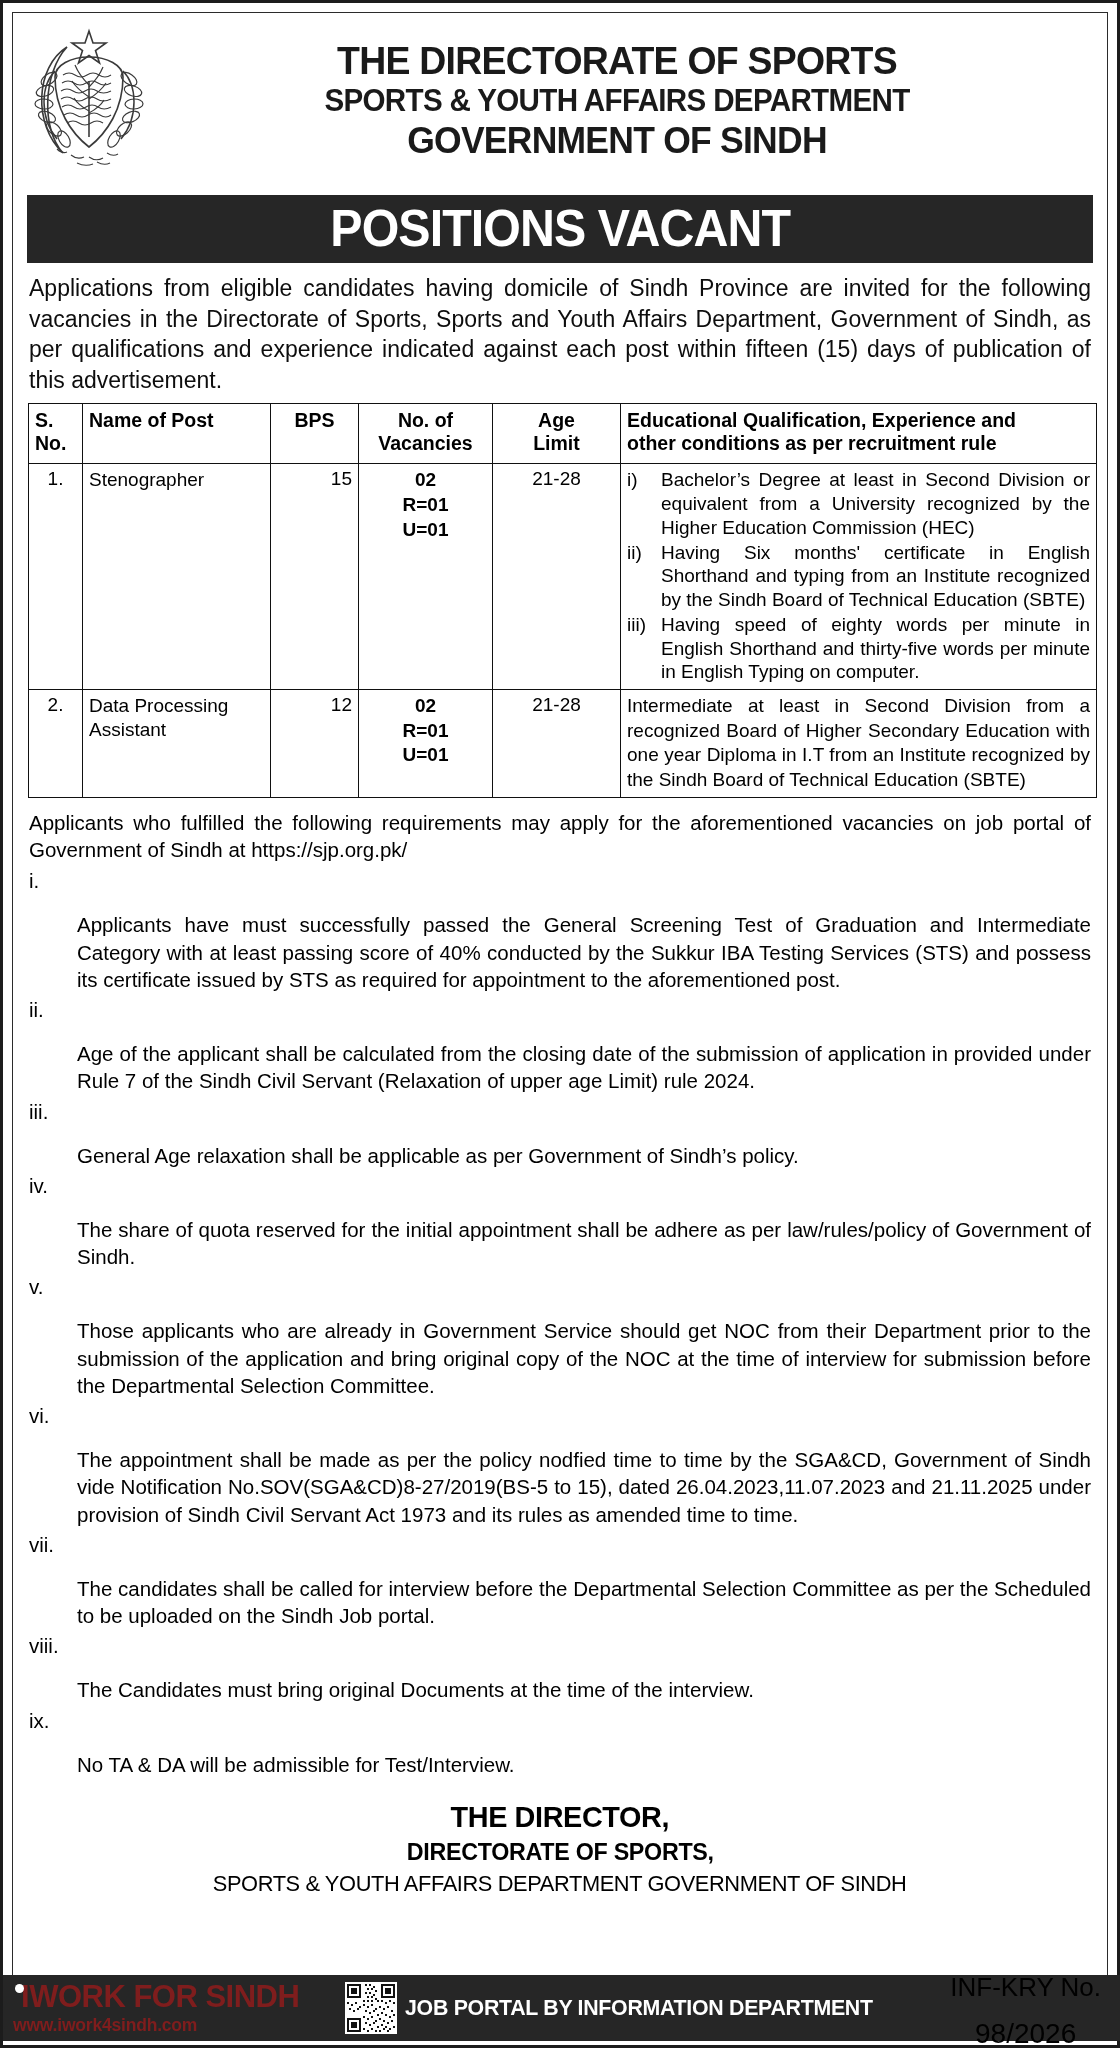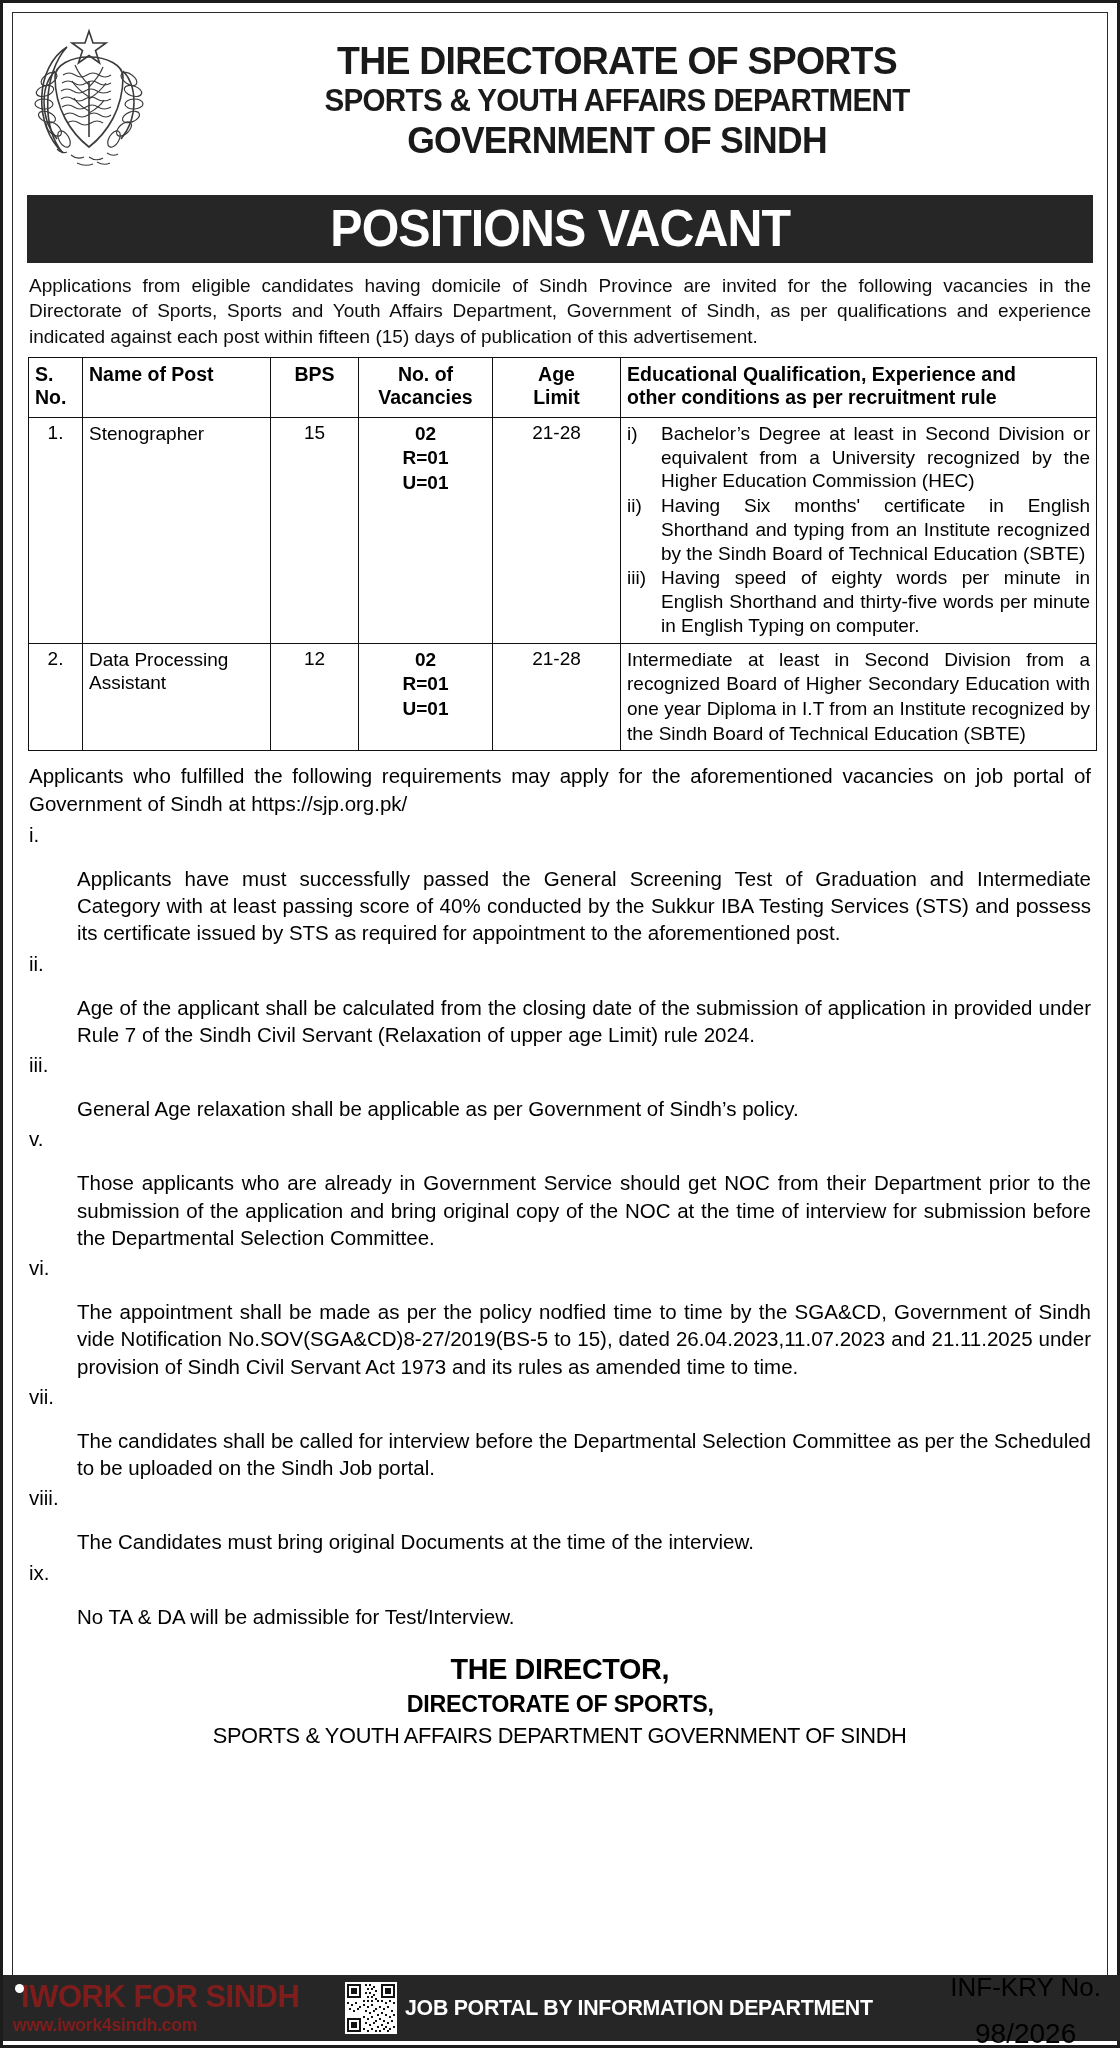--- a/index.html
+++ b/index.html
@@ -90,21 +90,21 @@
     font-size:52px;
     letter-spacing:-1px;
     transform:scaleX(0.93);
     display:inline-block;
     transform-origin:center;
     line-height:1;
   }
 
   
   .intro{
-    font-size:19px;
+    font-size:23px;
     line-height:1.33;
     text-align:justify;
     margin:10px 2px 8px 2px;
     color:#0d0d0d;
   }
 
   
   table.vac{
     width:1068px;
     border-collapse:collapse;
@@ -129,21 +129,21 @@
   .c-post{width:188px;text-align:left;}
   .c-bps{width:88px;text-align:center;}
   .c-vac{width:134px;text-align:center;}
   .c-age{width:128px;text-align:center;}
   .c-qual{width:476px;text-align:left;}
   thead .c-sno,thead .c-post{text-align:left;}
   thead .c-qual{text-align:left;}
 
   td.sno{text-align:center;padding-top:7px;}
   td.post{text-align:left;padding-top:7px;line-height:1.25;}
-  td.bps{text-align:center;padding-top:7px;margin-top:24px;}
+  td.bps{text-align:right;padding-top:7px;margin-top:24px;}
   td.vacs{text-align:center;font-weight:bold;line-height:1.3;padding-top:7px;}
   td.vacs .v0{font-weight:bold;}
   td.age{text-align:center;padding-top:7px;}
   td.qual{padding-top:6px;padding-left:8px;padding-right:8px;}
 
   ol.rom{
     margin:0;padding:0;list-style:none;
   }
   ol.rom li{
     display:flex;
@@ -424,20 +424,24 @@
         <span class="rn">i.</span>
         <span class="ct">Applicants have must successfully passed the General Screening Test of Graduation and Intermediate Category with at least passing score of 40% conducted by the Sukkur IBA Testing Services (STS) and possess its certificate issued by STS as required for appointment to the aforementioned post.</span>
       </li>
       <li>
         <span class="rn">ii.</span>
         <span class="ct">Age of the applicant shall be calculated from the closing date of the submission of application in provided under Rule 7 of the Sindh Civil Servant (Relaxation of upper age Limit) rule 2024.</span>
       </li>
       <li class="short">
         <span class="rn">iii.</span>
         <span class="ct">General Age relaxation shall be applicable as per Government of Sindh’s policy.</span>
+      </li>
+      <li>
+        <span class="rn">iv.</span>
+        <span class="ct">The share of quota reserved for the initial appointment shall be adhere as per law/rules/policy of Government of Sindh.</span>
       </li>
       <li>
         <span class="rn">v.</span>
         <span class="ct">Those applicants who are already in Government Service should get NOC from their Department prior to the submission of the application and bring original copy of the NOC at the time of interview for submission before the Departmental Selection Committee.</span>
       </li>
       <li>
         <span class="rn">vi.</span>
         <span class="ct">The appointment shall be made as per the policy nodfied time to time by the SGA&amp;CD, Government of Sindh vide Notification No.SOV(SGA&amp;CD)8-27/2019(BS-5 to 15), dated 26.04.2023,11.07.2023 and 21.11.2025 under provision of Sindh Civil Servant Act 1973 and its rules as amended time to time.</span>
       </li>
       <li>

